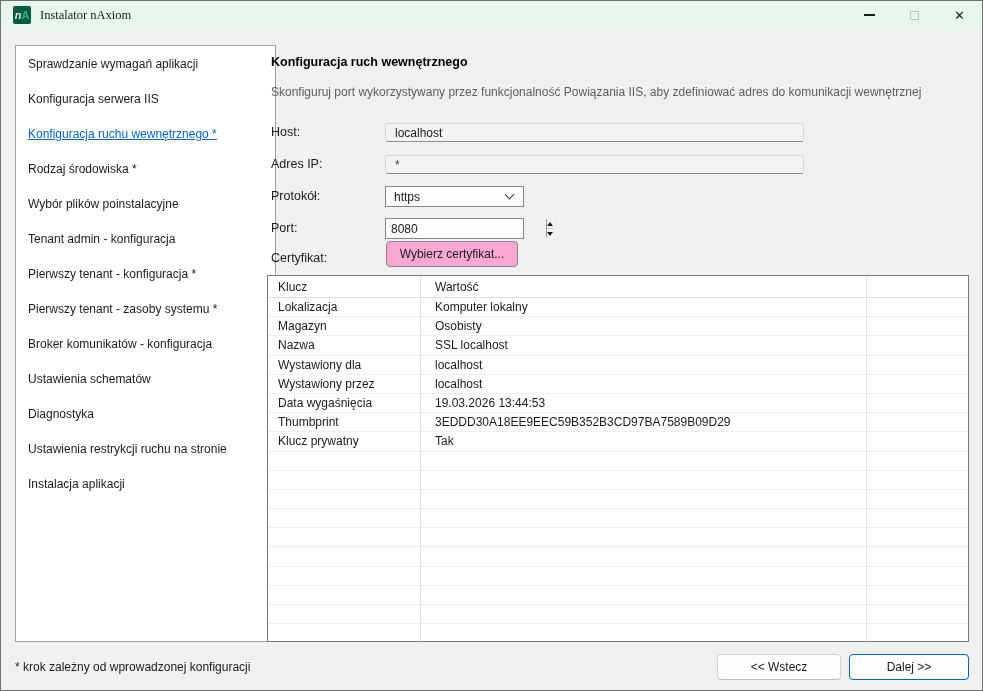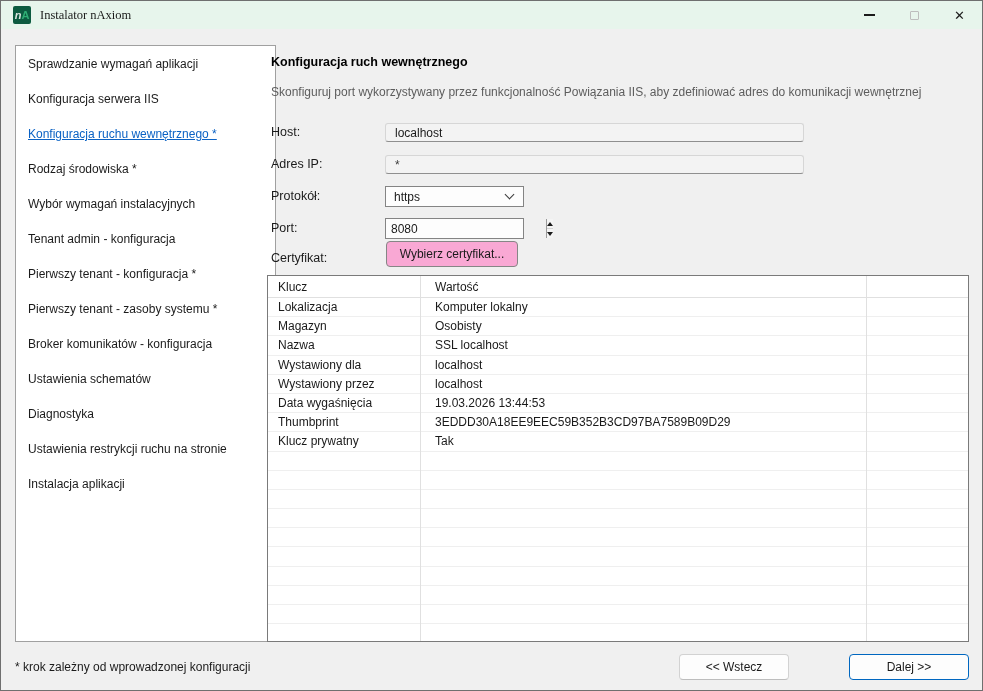--- a/index.html
+++ b/index.html
@@ -105,21 +105,21 @@
   .t-row > div { display:flex; align-items:center; font-size:12px; color:#1a1a1a;
                  white-space:nowrap; overflow:hidden; }
 
   
   .footer-note { position:absolute; left:14px; top:659px; font-size:12px; color:#1b1b1b; }
   .nav-btn {
     position:absolute; top:653px; height:26px; border-radius:4px;
     background:#fdfdfd; font-family:inherit; font-size:12px; color:#1a1a1a;
     display:flex; align-items:center; justify-content:center; cursor:pointer;
   }
-  .btn-back { left:678px; width:110px; border:1px solid #d2d2d2; border-bottom-color:#bdbdbd; }
+  .btn-back { left:716px; width:124px; border:1px solid #d2d2d2; border-bottom-color:#bdbdbd; }
   .btn-next { left:848px; width:120px; border:1.5px solid #0067c0; }
 </style>
 </head>
 <body>
 
 <div class="window">
 
   <div class="titlebar">
     <div class="app-icon">
       <span class="ic-n">n</span>
@@ -137,21 +137,21 @@
         <span class="close-glyph">✕</span>
       </div>
     </div>
   </div>
 
   <div class="sidebar">
     <div class="step">Sprawdzanie wymagań aplikacji</div>
     <div class="step">Konfiguracja serwera IIS</div>
     <div class="step active">Konfiguracja ruchu wewnętrznego *</div>
     <div class="step">Rodzaj środowiska *</div>
-    <div class="step">Wybór wymagań instalacyjnych</div>
+    <div class="step">Wybór plików poinstalacyjne</div>
     <div class="step">Tenant admin - konfiguracja</div>
     <div class="step">Pierwszy tenant - konfiguracja *</div>
     <div class="step">Pierwszy tenant - zasoby systemu *</div>
     <div class="step">Broker komunikatów - konfiguracja</div>
     <div class="step">Ustawienia schematów</div>
     <div class="step">Diagnostyka</div>
     <div class="step">Ustawienia restrykcji ruchu na stronie</div>
     <div class="step">Instalacja aplikacji</div>
   </div>
 

